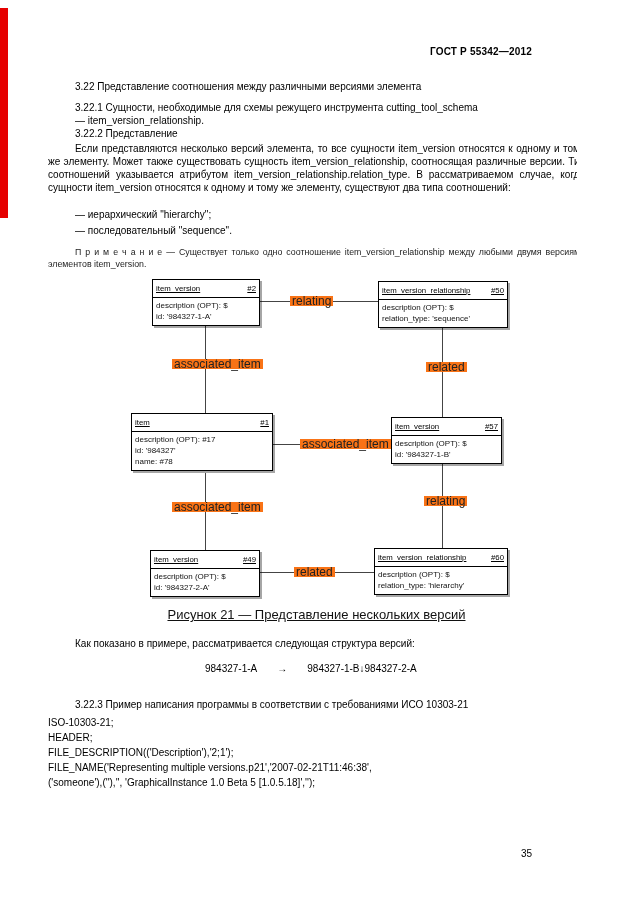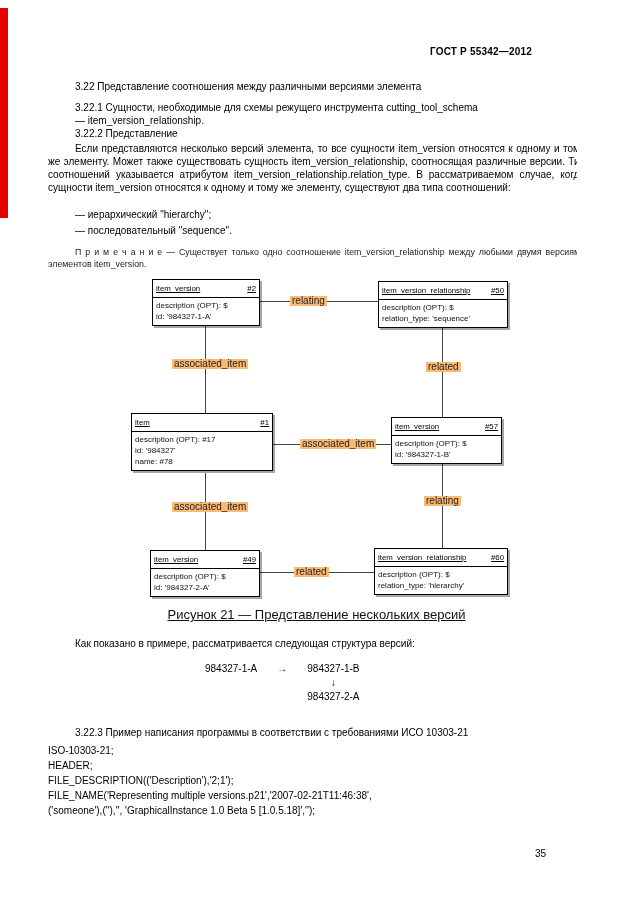--- a/index.html
+++ b/index.html
@@ -29,46 +29,46 @@
   .bullet-first { margin-top:14px; }
   .bullet + .bullet { margin-top:2px; }
   .note { margin:8px 0 0 0; font-size:8.8px; line-height:12px; text-indent:27px; text-align:justify; color:#222; }
 
   
   .diagram { position:relative; margin:4px 0 0 62px; width:420px; height:330px; }
   .hline, .vline { position:absolute; background:#444; }
   .hline { height:1px; }
   .vline { width:1px; }
   .edge-label {
-    position:absolute; font-size:10px; line-height:10px; color:#222;
-    background:#fdba74; padding:0 2px; white-space:nowrap;
+    position:absolute; font-size:12px; line-height:10px; color:#222;
+    background:#f97316; padding:0 2px; white-space:nowrap;
   }
   .ebox {
     position:absolute; background:#fff; border:1px solid #000;
     box-shadow:2px 2px 0 rgba(0,0,0,0.35); font-size:8px;
   }
   .ebox-head {
     display:flex; justify-content:space-between; align-items:center; gap:4px;
     border-bottom:1px solid #000; padding:2px 3px; font-size:7.8px; white-space:nowrap;text-decoration:underline;
   }
   .ebox-body { padding:2px 3px 3px 3px; }
   .ebox-body div { line-height:11px; white-space:nowrap; color:#111; }
 
   .caption { margin:4px 0 0 0; text-align:center; font-size:13px; color:#111;text-decoration:underline; }
 
   .intro { margin-top:16px; }
 
   .versions { display:flex; align-items:flex-start; gap:20px; margin:12px 0 0 157px; font-size:10px; line-height:14px; }
-  .v-col { display:flex; flex-direction:column; align-items:center; }
+  .v-col { display:flex; align-items:center; }
 
   .h-s3223 { margin-top:22px; }
   .code { margin-top:4px; }
   .code div { line-height:15px; white-space:nowrap; }
 
-  .page-number { position:absolute; top:848px; right:31px; font-size:10px; }
+  .page-number { position:absolute; top:848px; right:45px; font-size:10px; }
 </style>
 </head>
 <body>
 
 <div class="page">
 
   <div class="red-bar"></div>
 
   <div class="doc-header">ГОСТ Р 55342—2012</div>
 

